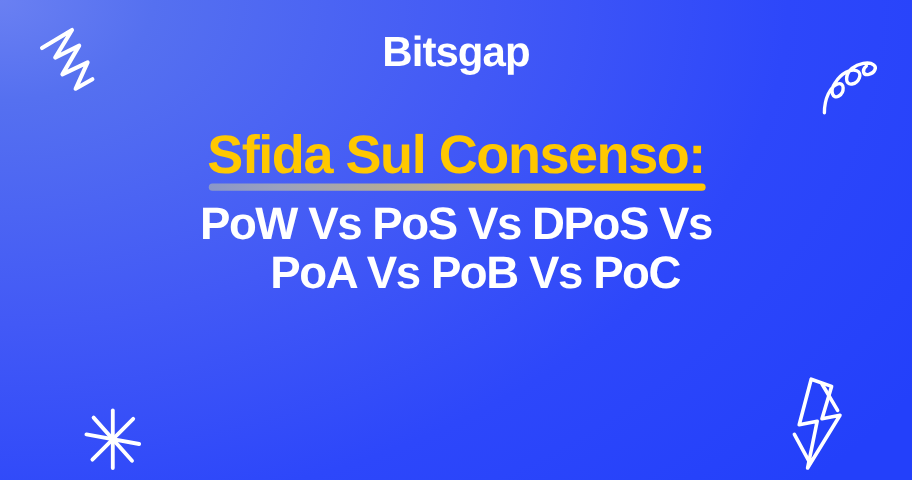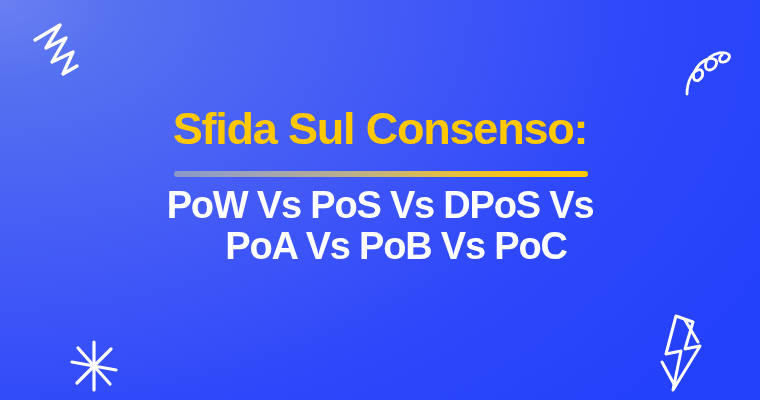--- a/index.html
+++ b/index.html
@@ -59,21 +59,21 @@
     line-height: 1.04;
     font-weight: 700;
     letter-spacing: -1.2px;
   }
 
   .hl-accent {
     position: relative;
     display: inline-block;
     color: #FFC800;
     font-size: 45px;
-    padding-bottom: 24px;
+    padding-bottom: 6px;
   }
 
   .hl-accent .rule {
     position: absolute;
     left: 1px;
     right: -1px;
     bottom: 0;
     height: 6px;
     border-radius: 3px;
     background: linear-gradient(90deg,
@@ -110,20 +110,21 @@
   .doodle-zigzag { top: 22px;  left: 33px; }
   .doodle-scribble { top: 48px;  left: 683px; }
   .doodle-sparkle { top: 340px; left: 68px; }
   .doodle-bolt  { top: 312px; left: 652px; }
 </style>
 </head>
 <body>
 
 <div class="banner">
 
+  <div class="brand">Bitsgap</div>
 
   <div class="headline">
     <span class="hl-line line1">
       <span class="hl-accent">Sfida Sul Consenso:<span class="rule"></span></span>
     </span>
     <span class="hl-line hl-main line2">PoW Vs PoS Vs DPoS Vs</span>
     <span class="hl-line hl-main line3">PoA Vs PoB Vs PoC</span>
   </div>
 
   <div class="doodle doodle-zigzag">

